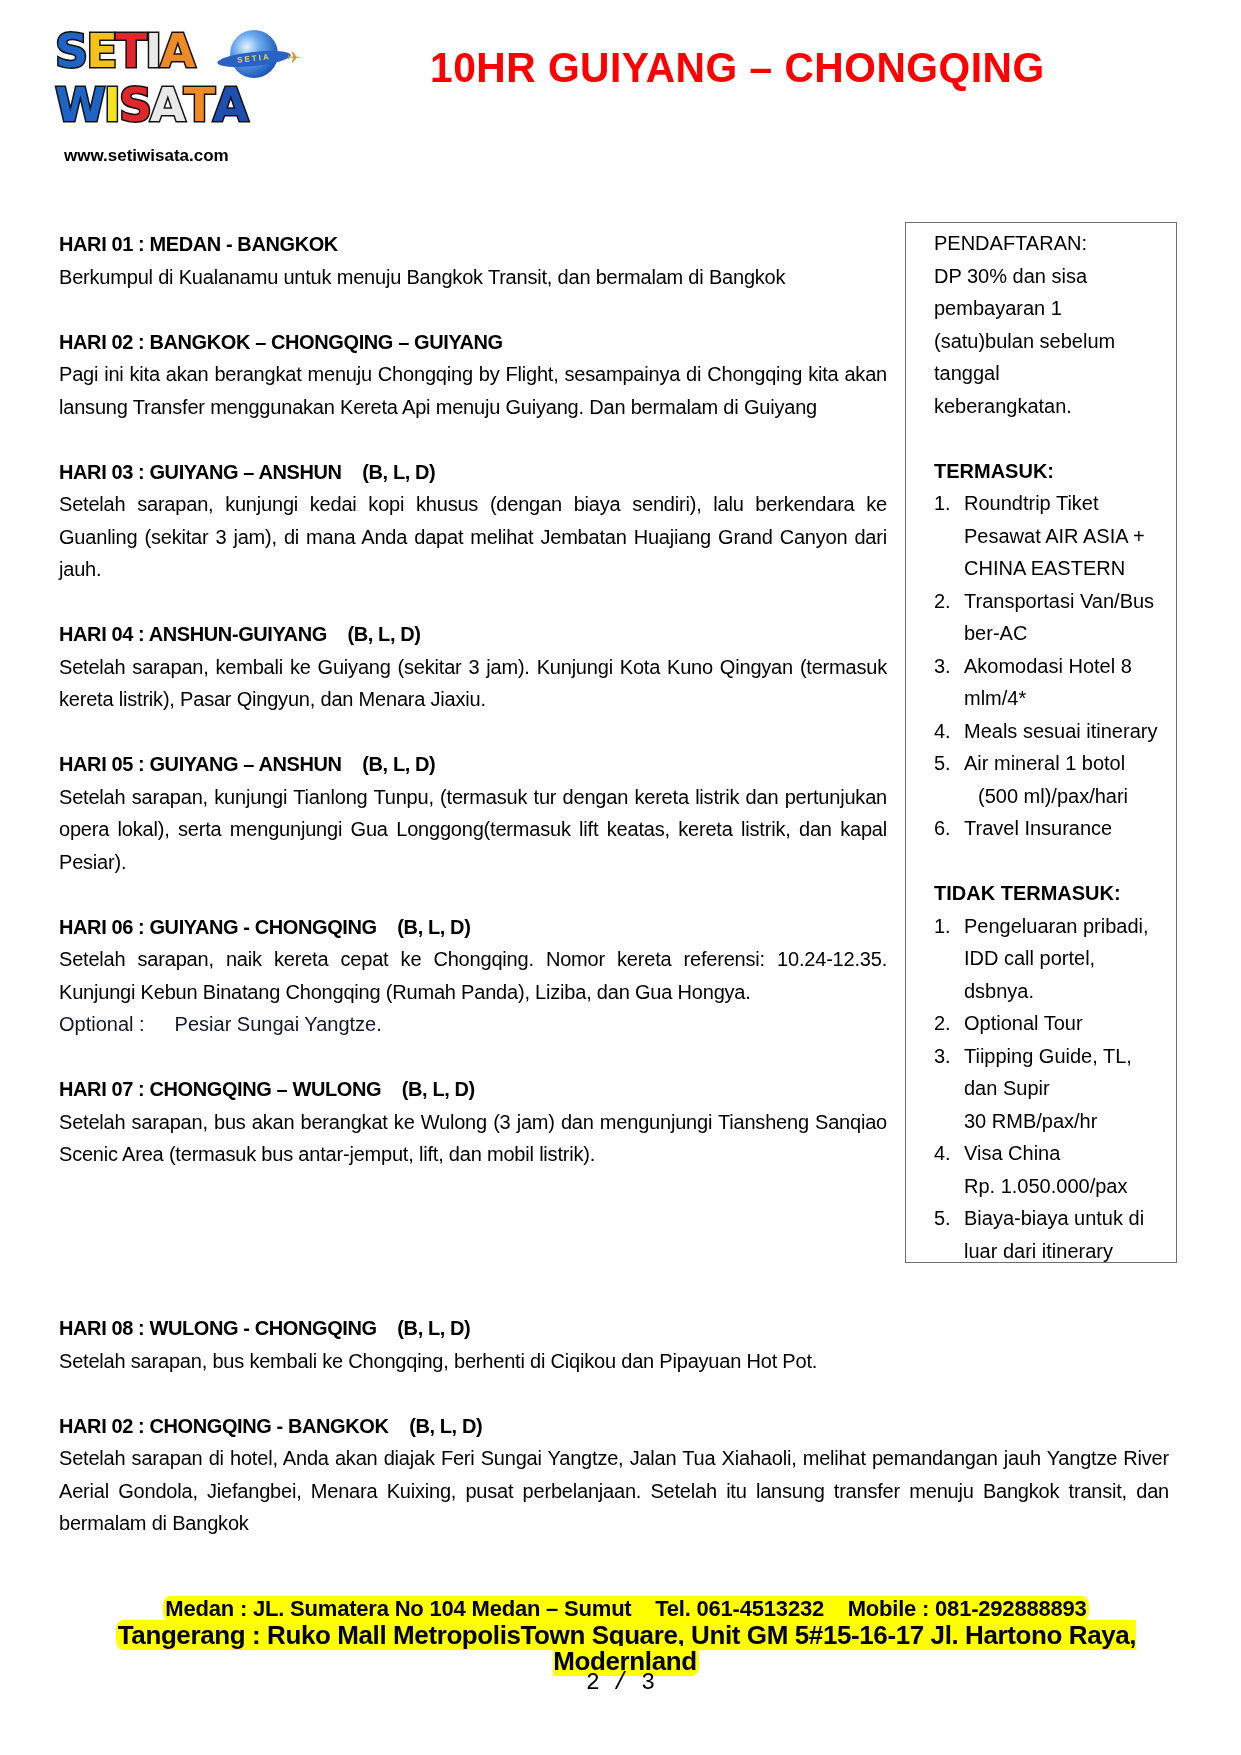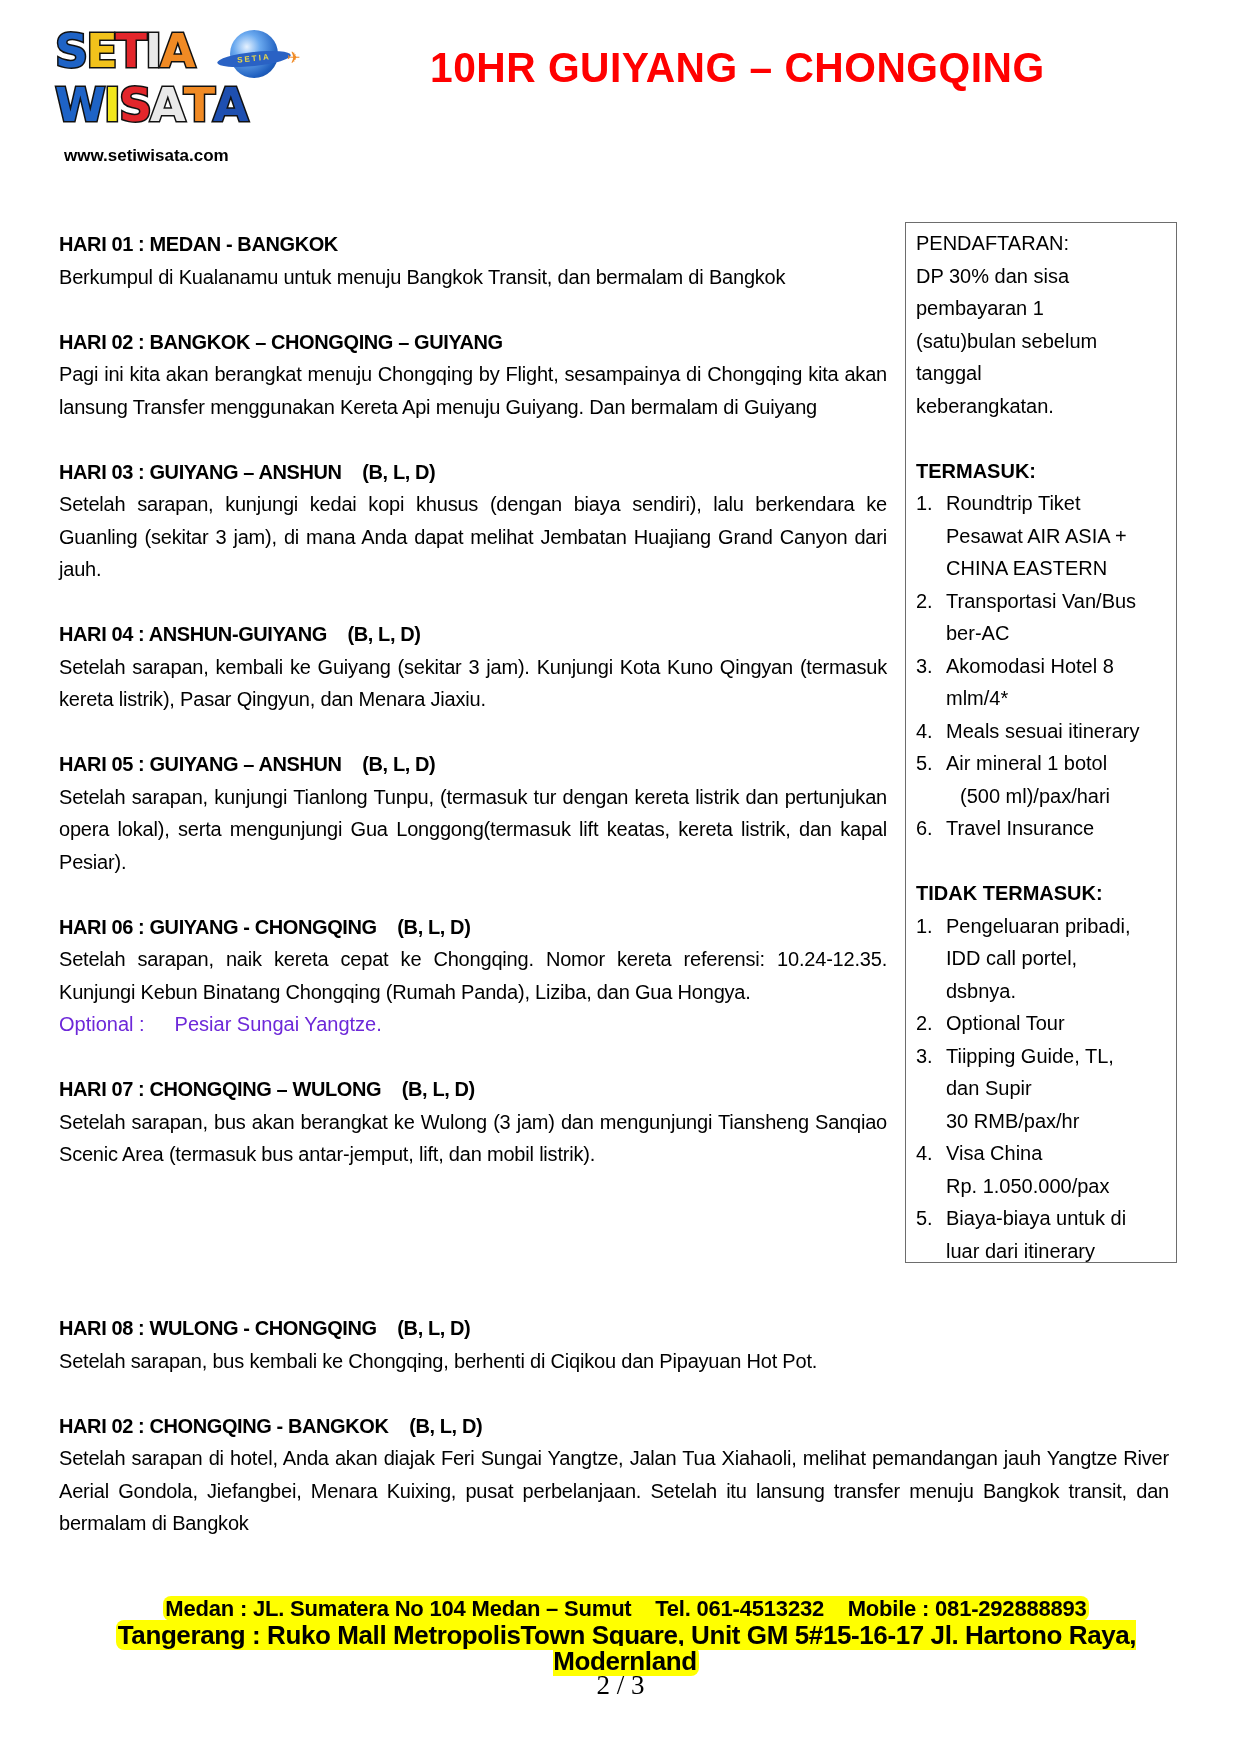--- a/index.html
+++ b/index.html
@@ -21,41 +21,41 @@
   .url { position:absolute; left:64px; top:146px; font-size:17px; font-weight:bold; }
   .title { position:absolute; left:430px; top:44px; width:700px; color:#ff0000; font-weight:bold;
            font-size:42px; letter-spacing:0.5px; transform:scaleX(0.97); transform-origin:left; }
 
   .itin { position:absolute; left:59px; top:228px; width:828px; font-family:"Liberation Sans", sans-serif;
           font-size:20px; line-height:32.5px; }
   .itin-full { width:1110px; }
   .day { margin-bottom:32.5px; }
   .day-title { font-weight:bold; letter-spacing:-0.4px; }
   .day-text { text-align:justify; letter-spacing:-0.2px; }
-  .optional { color:#6d28d9; }
+  .optional { color:#0f172a; }
   .optional .opt-gap { display:inline-block; width:30px; }
 
   .side-box { position:absolute; left:905px; top:222px; width:272px; height:1041px;
-              border:1.5px solid #6d6d6d; box-sizing:border-box; padding:4px 8px 0 10px;
+              border:1.5px solid #6d6d6d; box-sizing:border-box; padding:4px 8px 0 28px;
               font-size:20px; line-height:32.5px; }
   .side-box .h { font-weight:bold; }
   .side-box .gap { height:32.5px; }
   .side-box ol { list-style:none; margin:0; padding:0; }
   .side-box li { display:flex; }
   .side-box li .n { width:30px; flex:0 0 30px; }
   .side-box li .t { flex:1; }
   .side-box .indent2 { padding-left:14px; }
 
   .footer { position:absolute; left:86px; top:1596px; width:1080px; text-align:center;
             font-weight:bold; font-size:22px; line-height:26px; }
   .footer .hl { background:#ffff00; padding:0 2px;border-radius:8px; }
   .footer .l1 { letter-spacing:-0.2px; }
   .footer .l2 { font-size:26px; letter-spacing:-0.4px; }
   .pager { position:absolute; left:0; width:1241px; top:1670px; text-align:center;
-           font-family:Liberation Serif, serif; font-size:27px; }
+           font-family:Liberation Mono, monospace; font-size:23px; }
 </style>
 </head>
 <body>
 
 <div class="logo">
   <div class="logo-row row1">
     <span style="color:#1e63c6">S</span><span style="color:#f2c21b">E</span><span style="color:#e3262b">T</span><span style="color:#e9e9e9">I</span><span style="color:#f08a24">A</span>
   </div>
   <div class="globe"></div>
   <div class="globe-band">SETIA</div>

